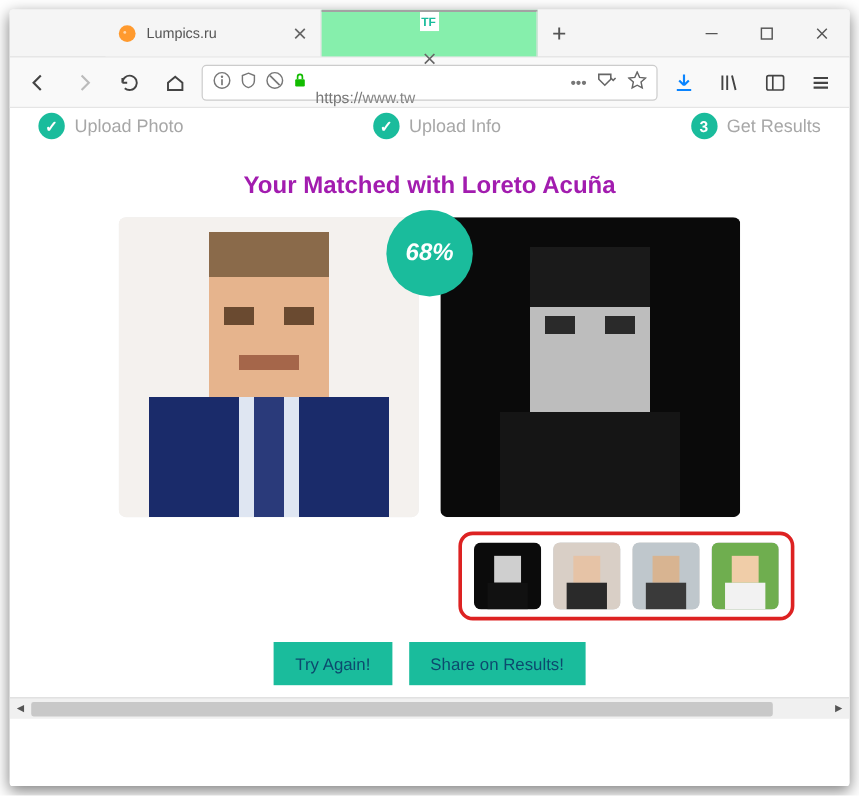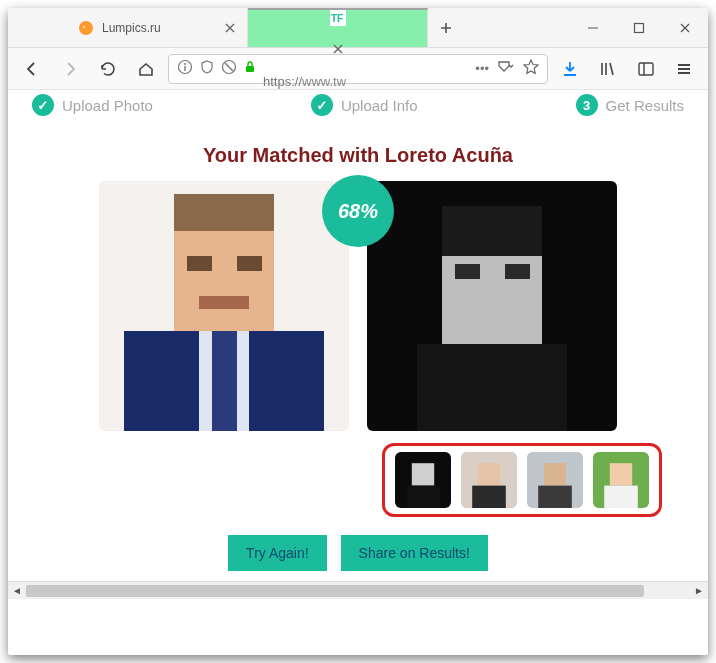--- a/index.html
+++ b/index.html
@@ -1,21 +1,21 @@
 <!DOCTYPE html>
 <html><head>
 <meta charset="utf-8">
 <style>
   * { box-sizing: border-box; margin: 0; padding: 0; }
   body { font-family: -apple-system, "Segoe UI", Arial, sans-serif; background: #fff; width: 716px; height: 663px; overflow: hidden; position: relative; }
 
   
   .window-border { width: 700px; height: 647px; margin: 8px; box-shadow: 0 4px 12px rgba(0,0,0,0.5); background: #fff; border-radius: 3px; overflow: hidden; display: flex; flex-direction: column; }
   .titlebar { height: 40px; background: #f5f5f5; display: flex; align-items: stretch; border-bottom: 1px solid #ddd; }
-  .tabs { display: flex; flex: 0 0 auto; align-items: stretch; padding-left: 60px; }
+  .tabs { display: flex; flex: 0 0 auto; align-items: stretch; padding-left: 80px; }
   .tab { display: flex; align-items: center; gap: 8px; padding: 0 10px; min-width: 180px; max-width: 200px; border-right: 1px solid #e0e0e0; background: #f5f5f5; font-size: 12px; color: #555; position: relative; }
   .tab.active { background: #86efac; border-top: 2px solid #a3a3a3; flex-direction: column; }
   .tab .favicon { width: 16px; height: 16px; flex: 0 0 auto; }
   .tab .label { flex: 1; white-space: nowrap; overflow: hidden; text-overflow: ellipsis; }
   .tab .close { width: 14px; height: 14px; color: #666; }
   .newtab { width: 36px; display: flex; align-items: center; justify-content: center; color: #555; font-size: 18px; }
   .win-controls { margin-left: auto; display: flex; }
   .win-btn { width: 46px; display: flex; align-items: center; justify-content: center; color: #555; }
   .win-btn svg { width: 12px; height: 12px; }
 
@@ -28,21 +28,21 @@
   .urlbar .urltext { flex: 1; white-space: nowrap; overflow: hidden; text-overflow: ellipsis; color: #888; margin-top: 25px; }
   .urlbar .urltext .scheme { color: #777; }
   .urlbar .right-icons { display: flex; align-items: center; gap: 8px; color: #777; }
 
   
   .content { flex: 1; position: relative; overflow: hidden; }
   .page { position: absolute; inset: 0; overflow: auto; background: #fff; }
   .steps { display: flex; justify-content: space-between; padding: 4px 24px 0 24px; }
   .step { display: flex; align-items: center; gap: 8px; color: #a7a7a7; font-size: 15px; }
   .step .circle { width: 22px; height: 22px; border-radius: 50%; background: #1abc9c; display: flex; align-items: center; justify-content: center; color: #fff; font-size: 13px; font-weight: bold; }
-  .heading { text-align: center; font-size: 20px; color: #7f1d1d; margin: 28px 0 14px; font-weight: 600; }
+  .heading { text-align: center; font-size: 20px; color: #a21caf; margin: 28px 0 14px; font-weight: 600; }
   .match-row { display: flex; justify-content: center; gap: 18px; position: relative; padding: 0 20px; }
   .photo { width: 250px; height: 250px; border-radius: 6px; background: #eee; overflow: hidden; flex: 0 0 auto; }
   .photo svg { width: 100%; height: 100%; display: block; }
   .pct { position: absolute; left: 50%; top: -6px; transform: translate(-50%, 0); width: 72px; height: 72px; border-radius: 50%; background: #1abc9c; color: #fff; display: flex; align-items: center; justify-content: center; font-size: 20px; font-weight: 600; font-style: italic; }
   .thumbs-wrap { display: flex; justify-content: flex-end; padding: 12px 46px 0 0; }
   .thumbs { display: flex; gap: 10px; padding: 6px 10px; border: 3px solid #d22; border-radius: 12px; }
   .thumb { width: 56px; height: 56px; border-radius: 6px; overflow: hidden; background: #ccc; }
   .thumb svg { width: 100%; height: 100%; display: block; }
   .actions { display: flex; justify-content: center; gap: 14px; margin: 18px 0 10px; }
   .btn { background: #1abc9c; color: #0c4a6e; padding: 10px 18px; font-size: 14px; border: none; cursor: pointer; }

